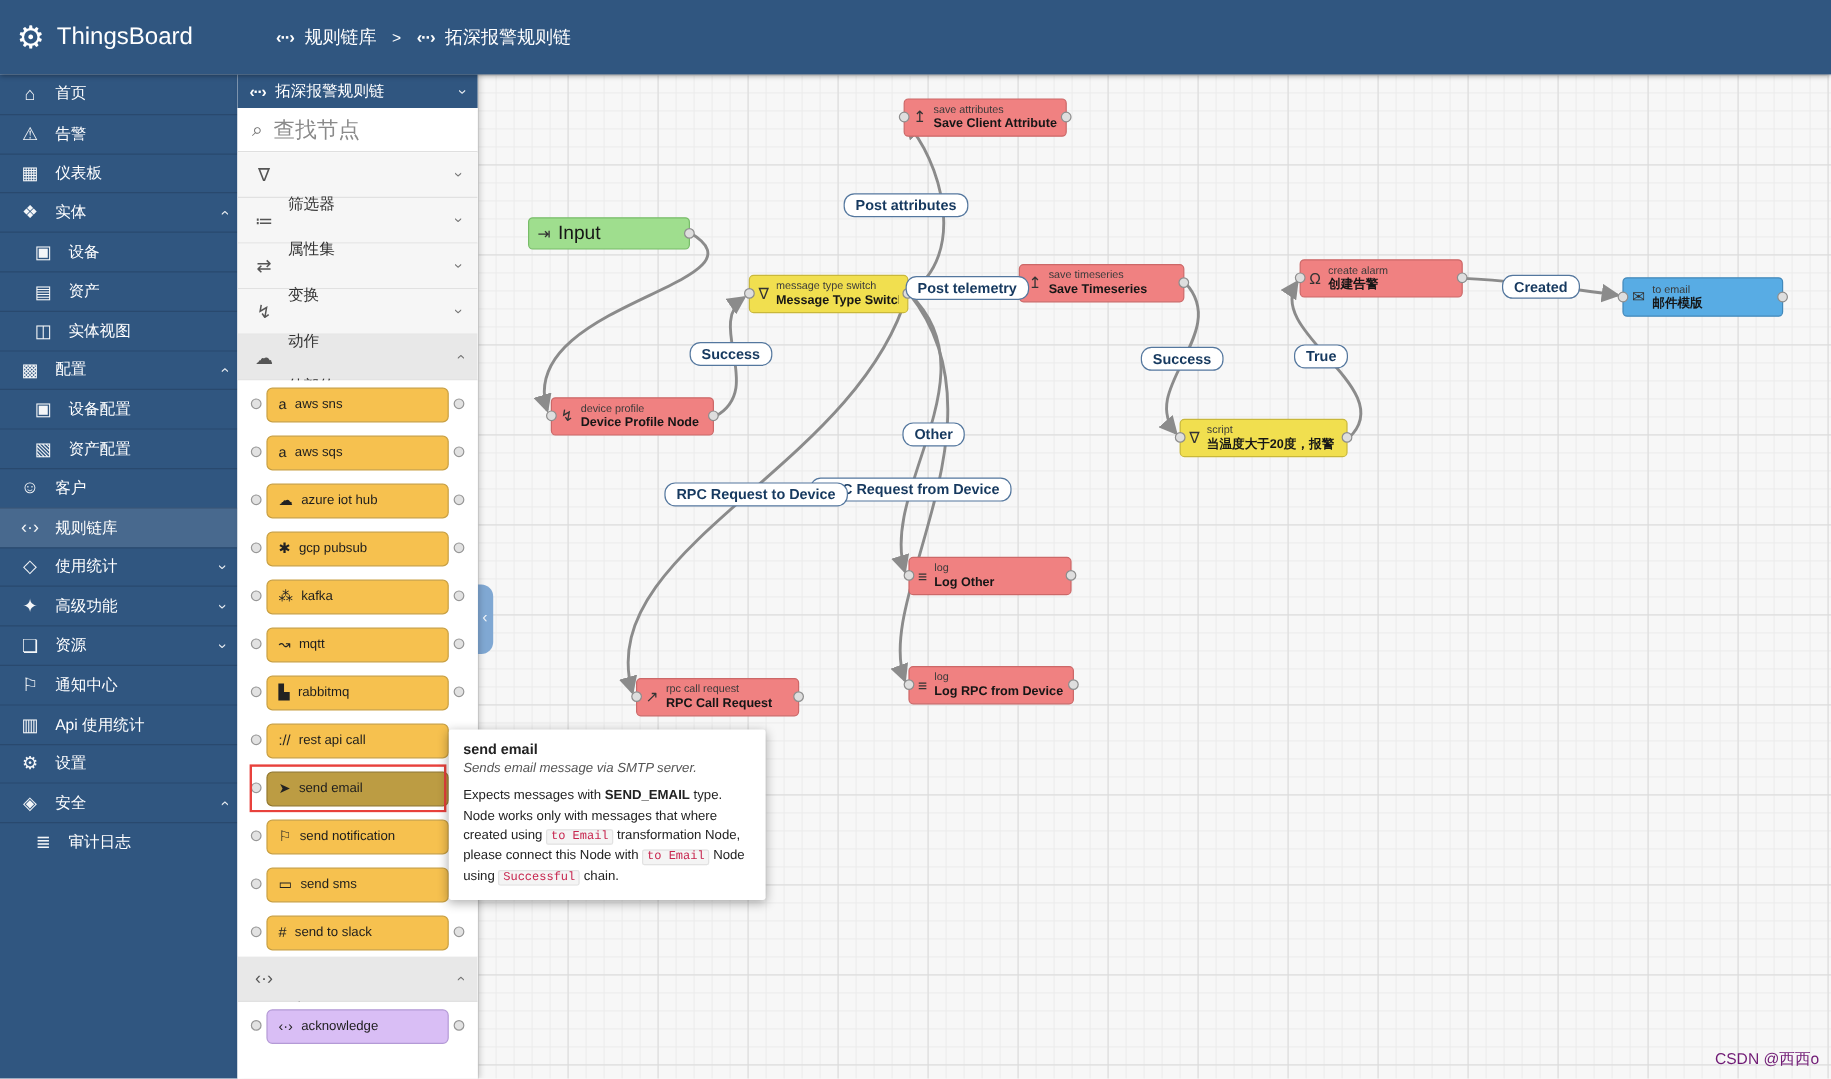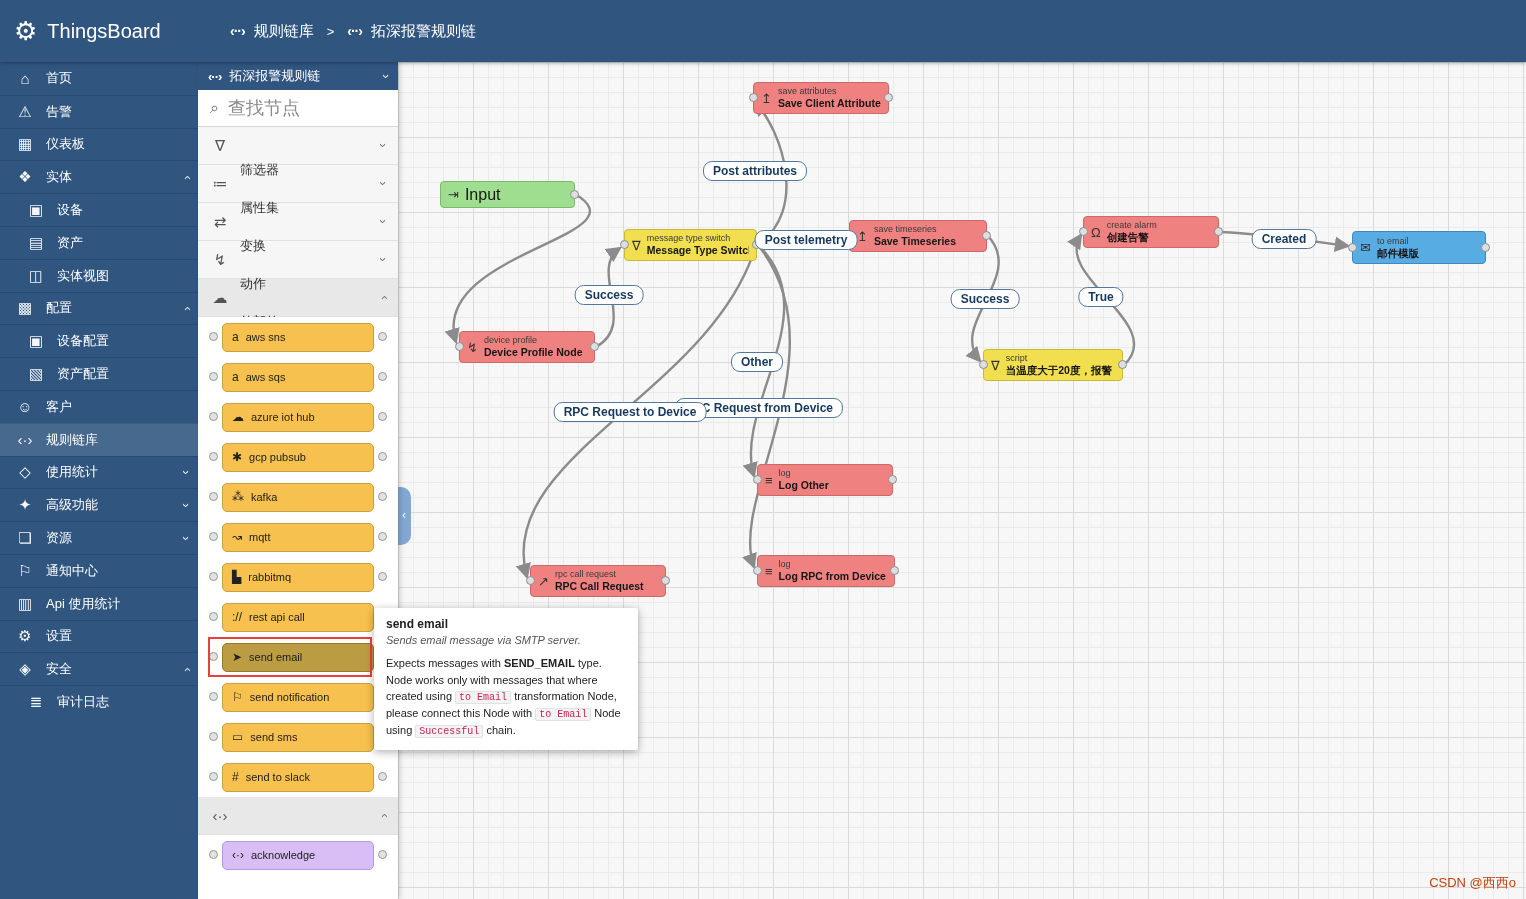--- a/index.html
+++ b/index.html
@@ -80,21 +80,21 @@
   .collapse-handle{position:absolute;left:0;top:425px;width:13px;height:58px;background:#80A8D3;border-radius:0 10px 10px 0;display:flex;align-items:center;justify-content:center;color:#fff;font-size:12px;z-index:5;cursor:pointer;}
 
   
   .tooltip{position:absolute;left:374px;top:608px;width:264px;background:#fff;box-shadow:0 2px 9px rgba(0,0,0,.32);padding:9px 12px 11px;z-index:60;font-size:11px;color:#222;border-radius:2px;}
   .tt-title{font-weight:bold;font-size:12px;margin-bottom:3px;}
   .tt-sub{font-style:italic;color:#555;margin-bottom:9px;}
   .tt-body{line-height:1.5;}
   .tt-body .code{font-family:"Liberation Mono","DejaVu Sans Mono",monospace;font-size:10px;color:#c7254e;background:#f4f4f4;border:1px solid #e2e2e2;padding:0 3px;border-radius:2px;}
   .tt-body .bold{font-weight:bold;}
 
-  .watermark{position:absolute;right:10px;bottom:7px;color:#c2410c;font-size:13px;z-index:20;}
+  .watermark{position:absolute;right:10px;bottom:7px;color:#701a75;font-size:13px;z-index:20;}
 </style>
 </head>
 <body>
 
 <div class="app">
 
   <header class="topbar">
     <div class="logo">
       <span class="logo-gear">⚙</span>
       <span class="brand">ThingsBoard</span>
@@ -457,21 +457,21 @@
           <div class="n-text">
             <div class="n-type">rpc call request</div>
             <div class="n-name">RPC Call Request</div>
           </div>
           <span class="cdot l"></span>
           <span class="cdot r"></span>
         </div>
         <div class="edge-label" style="left: 357px; top: 109px; z-index: 6;">Post attributes</div>
         <div class="edge-label" style="left: 408px; top: 178px; z-index: 6;">Post telemetry</div>
         <div class="edge-label" style="left: 211px; top: 233px; z-index: 6;">Success</div>
-        <div class="edge-label" style="left: 359px; top: 300px; z-index: 6;">Other</div>
+        <div class="edge-label" style="left: 380px; top: 300px; z-index: 6;">Other</div>
         <div class="edge-label" style="left: 361px; top: 346px; z-index: 5;">RPC Request from Device</div>
         <div class="edge-label" style="left: 232px; top: 350px; z-index: 7;">RPC Request to Device</div>
         <div class="edge-label" style="left: 587px; top: 237px; z-index: 6;">Success</div>
         <div class="edge-label" style="left: 703px; top: 235px; z-index: 6;">True</div>
         <div class="edge-label" style="left: 886px; top: 177px; z-index: 6;">Created</div>
       </div>
     <div class="collapse-handle">
       <span class="caret" style="transform:rotate(180deg)">›</span>
     </div>
   </main>

